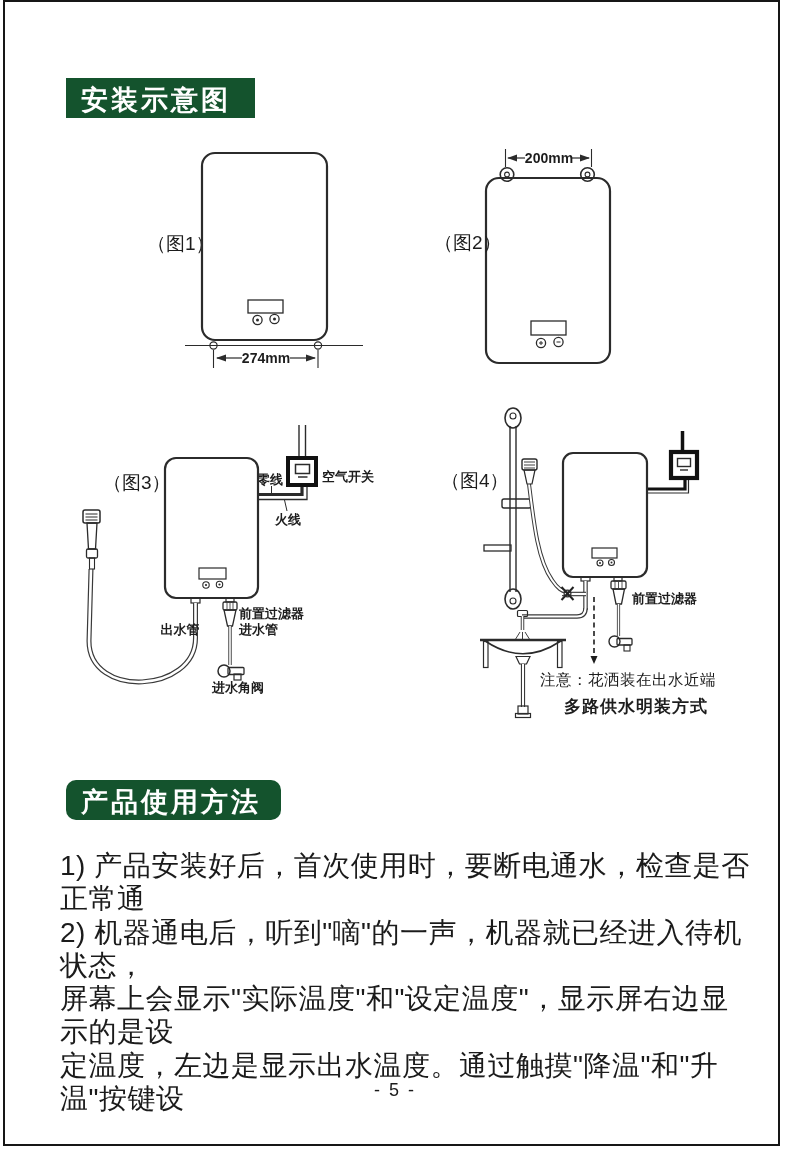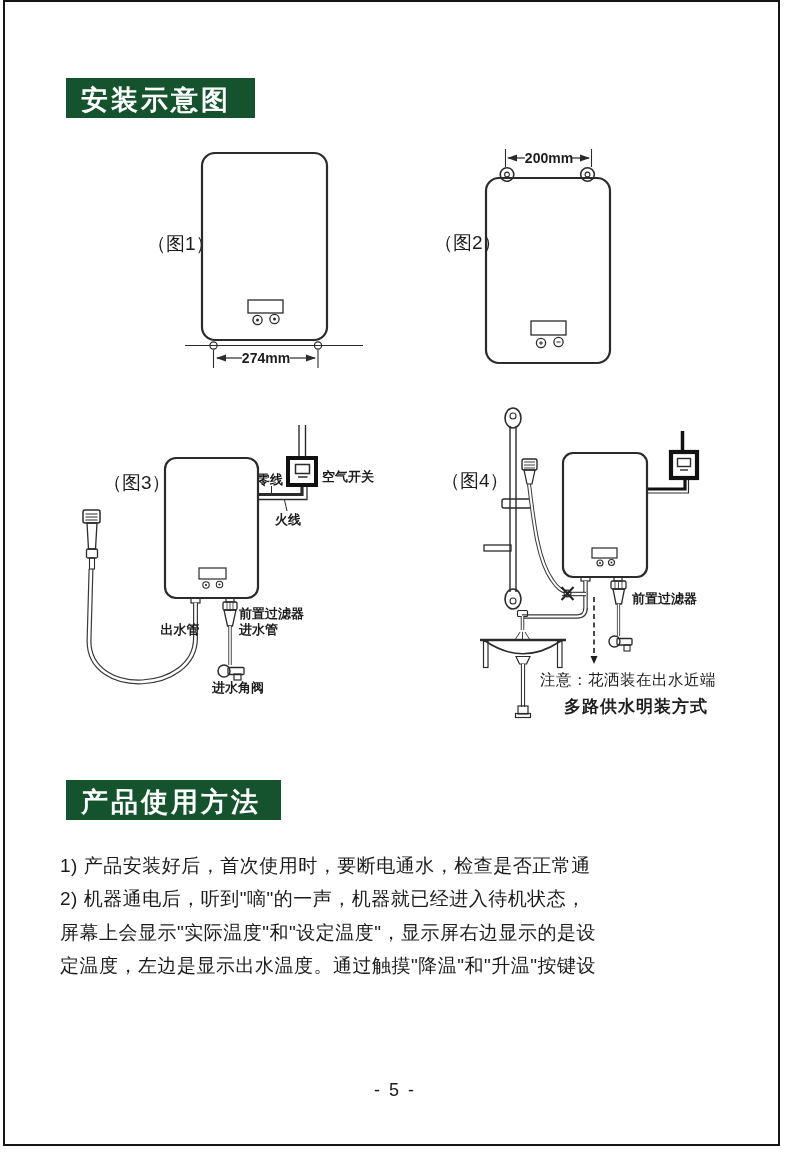--- a/index.html
+++ b/index.html
@@ -11,29 +11,29 @@
   .frame{
     position:absolute;left:3px;top:0px;width:777px;height:1146px;
     border:2px solid #161616;box-sizing:border-box;pointer-events:none;
   }
   .section-bar{
     position:absolute;height:40px;background:#14532d;color:#ffffff;
     font-size:27px;font-weight:bold;letter-spacing:3px;
     display:flex;align-items:flex-end;padding:0 15px;box-sizing:border-box;
   }
   .bar-install{left:66px;top:78px;width:189px;}
-  .bar-usage{left:66px;top:780px;width:215px;}
+  .bar-usage{left:66px;top:780px;width:215px;border-radius:10px;}
   .figure-svg{position:absolute;}
   .fig1{left:140px;top:145px;}
   .fig2{left:425px;top:145px;}
   .fig3{left:60px;top:400px;}
   .fig4{left:428px;top:393px;}
   .instructions{
     position:absolute;left:60px;top:849px;width:690px;
-    font-size:19px;line-height:33.3px;color:#1b1b1b;letter-spacing:0.5px;
+    font-size:28px;line-height:33.3px;color:#1b1b1b;letter-spacing:0.5px;
   }
   .page-number{
     position:absolute;left:0;top:1080px;width:790px;text-align:center;
     font-size:18px;color:#1b1b1b;letter-spacing:2px;
   }
   svg text{font-family:"Liberation Sans","DejaVu Sans",sans-serif;fill:#1d1d1d;}
   .fig-label{font-size:19px;}
   .dim-text{font-size:14px;font-weight:bold;}
   .part-label{font-size:13px;font-weight:bold;}
   .note-text{font-size:15.5px;letter-spacing:0.5px;}

